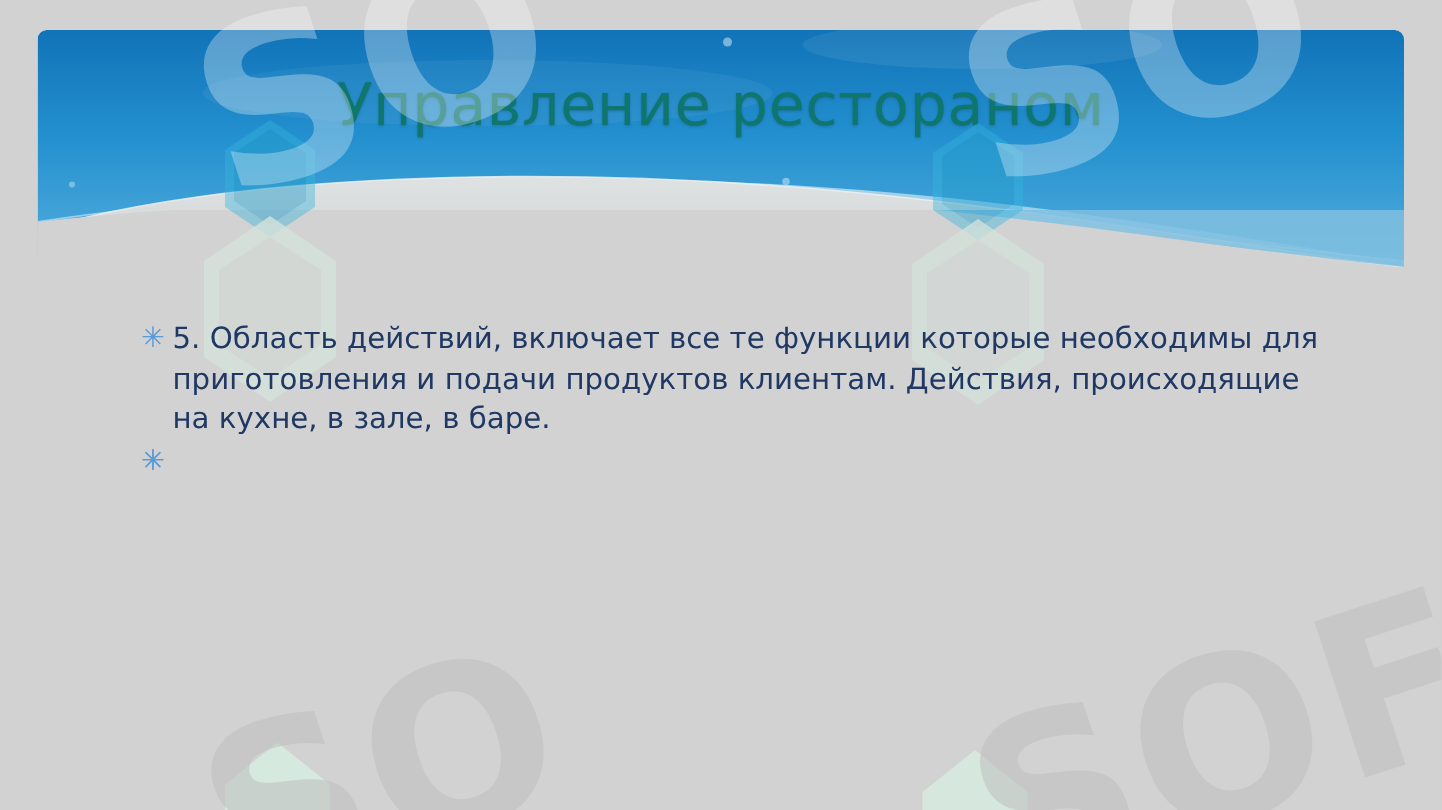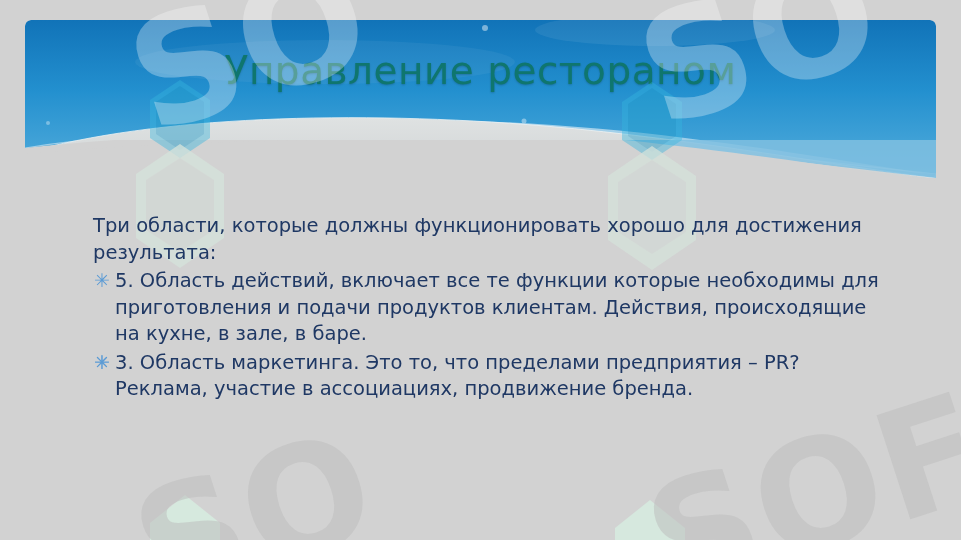--- a/index.html
+++ b/index.html
@@ -168,31 +168,29 @@
     <path d="M10,58 L45,30 L80,58 L80,110 L45,140 L10,110 Z" fill="#d7efe1" opacity="0.75"></path>
   </svg>
 
   <div class="wm-text" style="left:130px; top:-40px; font-size:150px; transform:rotate(-18deg);">SO</div>
   <div class="wm-text" style="left:640px; top:-46px; font-size:150px; transform:rotate(-18deg);">SO</div>
   <div class="wm-text dark" style="left:135px; top:430px; font-size:150px; transform:rotate(-18deg);">SO</div>
   <div class="wm-text dark" style="left:645px; top:408px; font-size:150px; transform:rotate(-18deg);">SOF</div>
 
   <div id="body-text">
 
-    <p class="para">Три области, которые должны функционировать хорошо для достижения результата:</p>
 
     <div class="bullet-item">
       <span class="bullet-mark">✳</span>
       <span>5. Область действий, включает все те функции которые необходимы для приготовления и подачи продуктов клиентам.  Действия, происходящие на кухне, в зале, в баре.</span>
     </div>
 
     <div class="bullet-item">
       <span class="bullet-mark">✳</span>
     </div>
 
     <div class="bullet-item">
       <span class="bullet-mark">✳</span>
-      <span>3. Область маркетинга. Это то, что пределами предприятия – PR? Реклама, участие в ассоциациях, продвижение бренда.</span>
     </div>
 
   </div>
 
 </div>
 
 </body></html>

